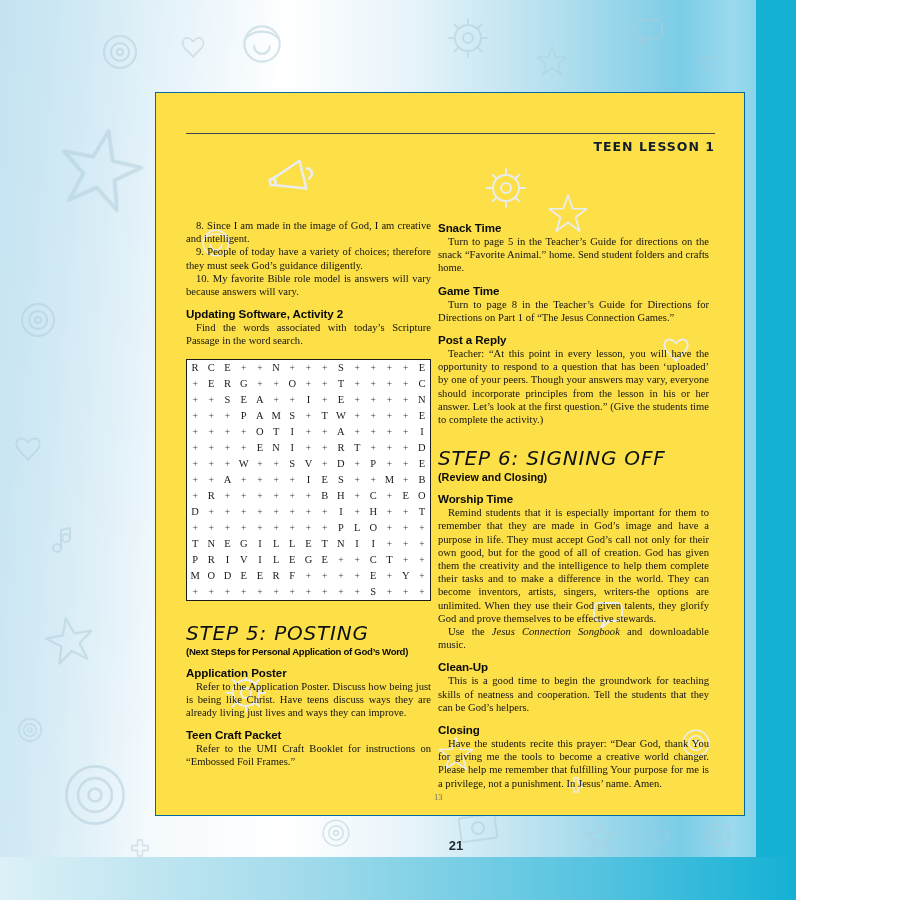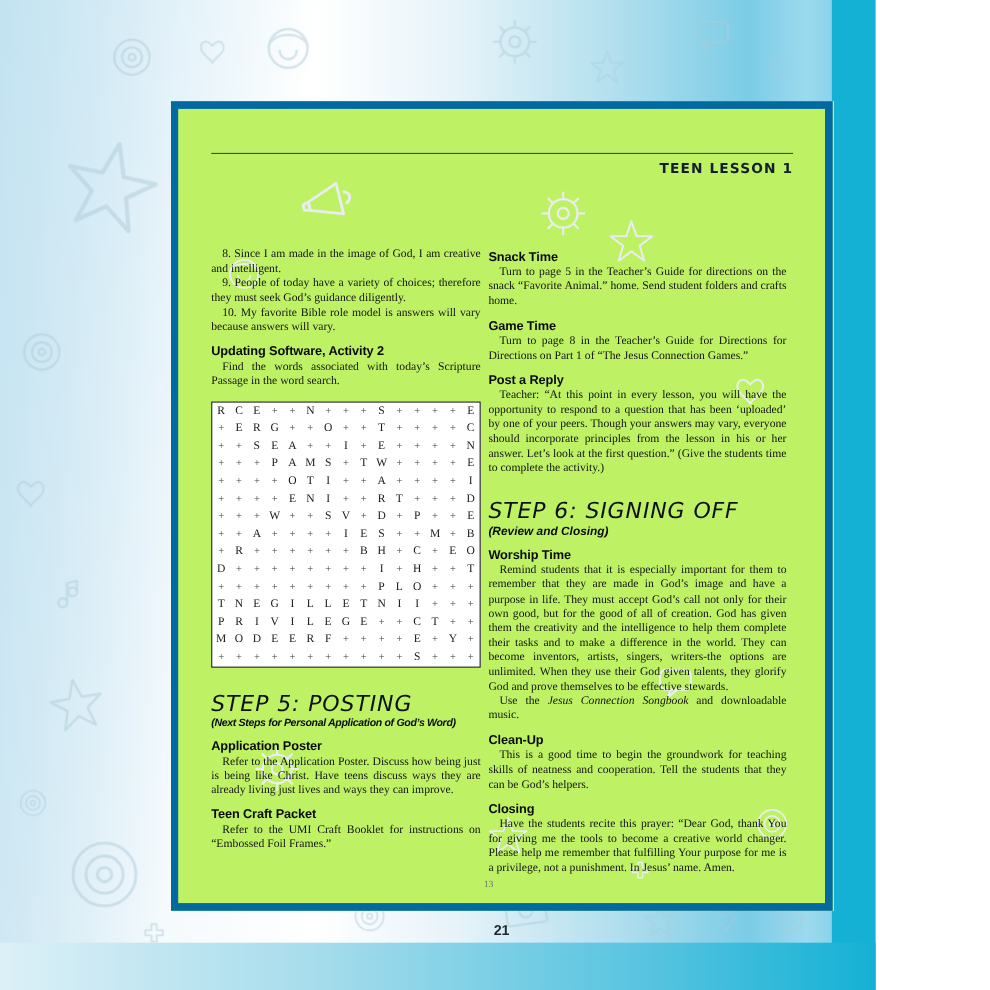--- a/index.html
+++ b/index.html
@@ -21,41 +21,41 @@
     font-family:"DejaVu Sans",sans-serif; font-weight:800; font-size:16px;
     letter-spacing:1.3px; color:#141d2a; }
 
   .doodles { position:absolute; left:0; top:0; pointer-events:none; }
   .doodles path, .doodles circle, .doodles rect { fill:none; stroke-width:2; stroke-linejoin:round; stroke-linecap:round; }
   .dd-bg   { stroke:#aecbd8; opacity:.5; }
   .dd-page { stroke:#e9edf0; opacity:1; }
 
   
   .page { position:absolute; left:155px; top:92px; width:588px; height:722px;
-          background:#bef264; border:7px solid #0369a1; overflow:hidden; }
+          background:#fde047; border:1px solid #0369a1; overflow:hidden; }
   .rule { position:absolute; top:40px; left:30px; width:529px; border-top:1.3px solid #44484c; }
   .lesson-title { position:absolute; top:46px; right:29px;
     font-family:"DejaVu Sans",sans-serif; font-weight:800; font-size:12.5px;
     letter-spacing:1px; color:#141d2a; }
 
   .columns { position:absolute; top:126px; left:30px; display:flex; gap:7px; }
   .col-left  { width:245px; }
   .col-right { width:271px; }
 
   p.body { margin:0; font-size:10.6px; line-height:13.2px; text-align:justify; color:#121212; }
   p.indent { text-indent:10px; }
   .ital { font-style:italic; }
 
   h3.sec { margin:9px 0 1px 0; font-family:"Liberation Sans",sans-serif; font-weight:bold;
            font-size:11.6px; letter-spacing:-0.1px; color:#0a0a0a; }
   .col-right h3.first { margin-top:2px; }
 
   .step-title { margin:20px 0 0 0; font-family:"DejaVu Sans",sans-serif; font-weight:normal;
     font-style:italic; font-size:20px; letter-spacing:.8px; color:#0d1116; }
-  .step-sub { font-family:"Liberation Sans",sans-serif; font-weight:bold; color:#0a0a0a; margin-top:1px;font-style:italic; }
+  .step-sub { font-family:"Liberation Sans",sans-serif; font-weight:bold; color:#0a0a0a; margin-top:1px; }
   .step-sub.tight { font-size:9.6px; letter-spacing:-0.3px; white-space:nowrap; }
   .step-sub.lg { font-size:10.8px; }
 
   
   .ws-grid { box-sizing:border-box; margin-top:11px; width:245px; height:242px;
     border:1.5px solid #1b1b1b; display:grid;
     grid-template-columns:repeat(15,1fr); grid-template-rows:repeat(15,1fr); background:#fff; }
   .ws-cell { display:flex; align-items:center; justify-content:center;
     font-family:"Liberation Serif",serif; font-size:10.5px; color:#1a1a1a; }
   .ws-cell.plus { font-size:9.5px; color:#3a3a3a; }

